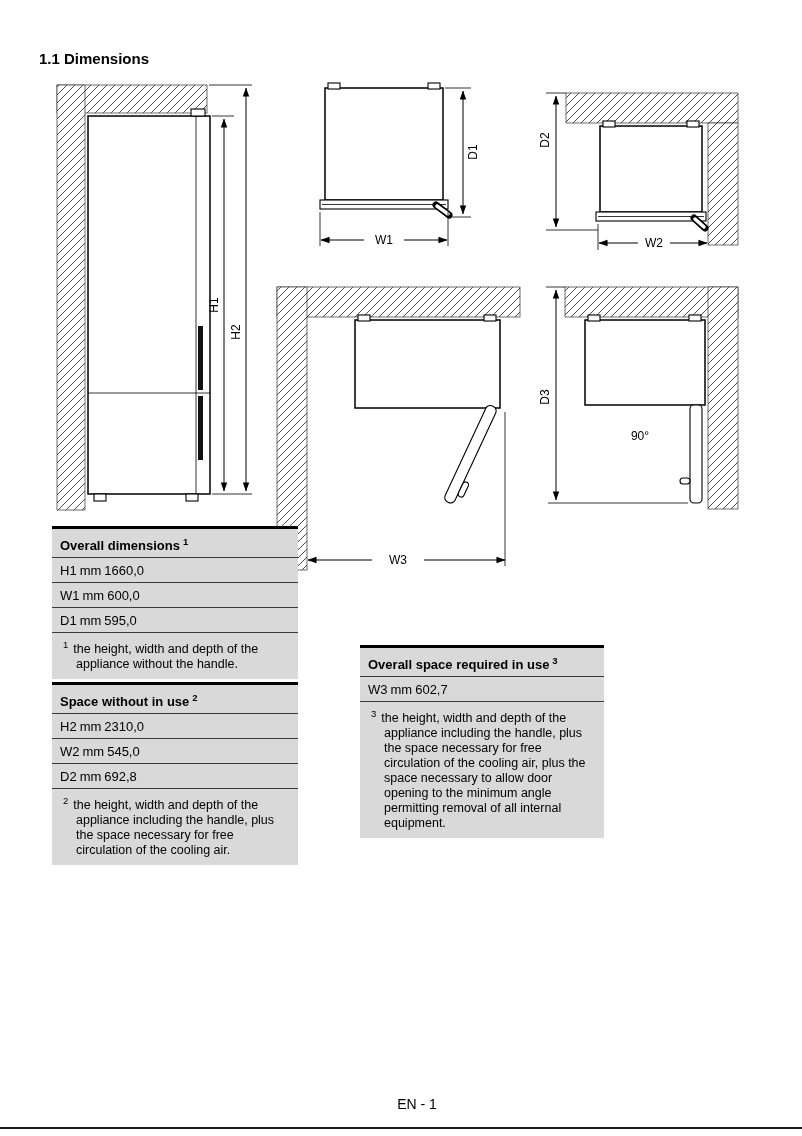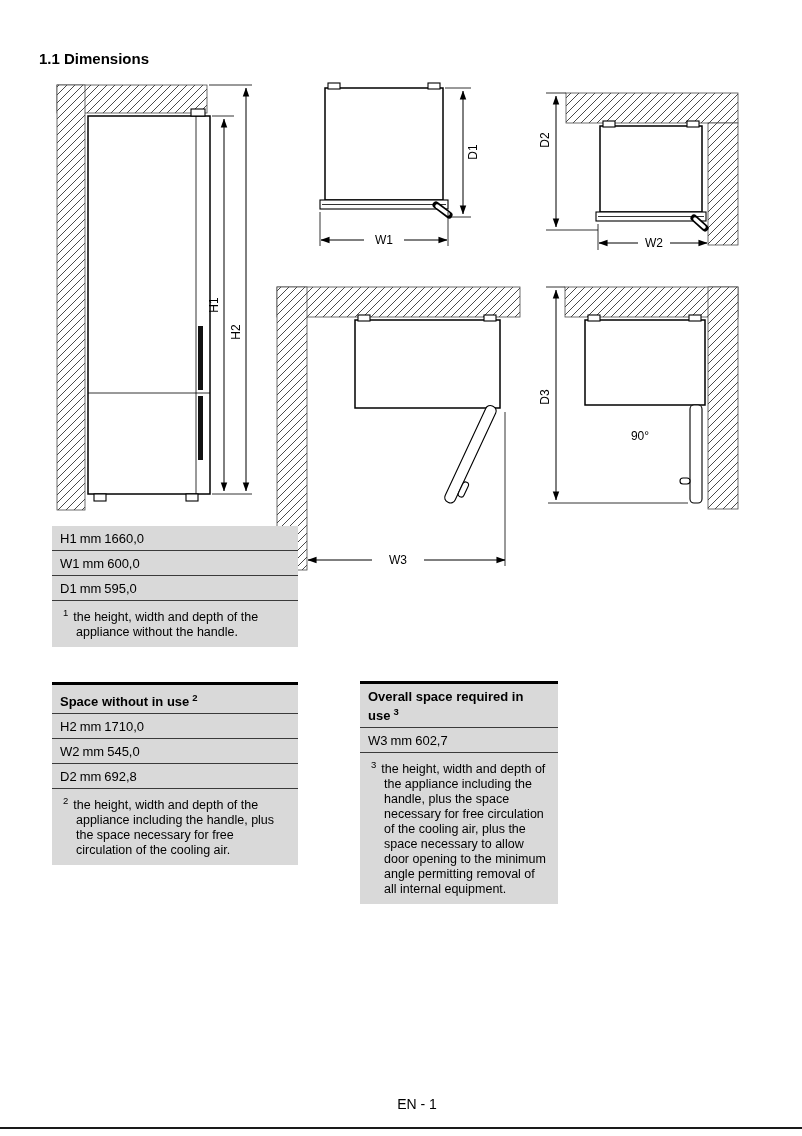--- a/index.html
+++ b/index.html
@@ -26,21 +26,21 @@
   .tbl-h { font-weight:bold; padding:4.5px 8px; line-height:15px;
            border-top:3px solid #000; border-bottom:1px solid #3a3a3a; }
   .tbl-h sup { margin-left:3px; }
   .tbl-row { padding:4.5px 8px; line-height:15px; border-bottom:1px solid #3a3a3a; }
   .tbl-row span { margin-right:3px; }
   .tbl-fn { padding:4px 8px 7px 24px; font-size:12.5px; line-height:15px; }
   .tbl-fn sup { margin-left:-13px; margin-right:5px; }
   sup { font-size:9.5px; }
   #t1 { left:52px; top:526px; }
   #t2 { left:52px; top:682px; }
-  #t3 { left:360px; top:645px; width:198px;margin-top:36px; }
+  #t3 { left:360px; top:645px; width:244px; }
 
   .page-num { position:absolute; top:1096px; left:16px; width:100%; text-align:center; font-size:14px; }
   .bottom-rule { position:absolute; top:1127px; left:0; width:802px; height:2px; background:#1a1a1a; }
 </style>
 </head>
 <body>
 
 <div class="title">1.1 Dimensions</div>
 
 <svg class="diagrams" width="802" height="600" viewBox="0 0 802 600">
@@ -139,40 +139,43 @@
     <rect class="part" x="680" y="478" width="10" height="6" rx="3"></rect>
     <text class="lbl" x="640" y="440" text-anchor="middle">90°</text>
     <line class="ext" x1="546" y1="287" x2="565" y2="287"></line>
     <line class="ext" x1="548" y1="503" x2="688" y2="503"></line>
     <line class="dim" x1="556" y1="290" x2="556" y2="500" marker-start="url(#arr)" marker-end="url(#arr)"></line>
     <text class="lbl" transform="translate(549,397) rotate(-90)" text-anchor="middle">D3</text>
   </g>
 </svg>
 
 <div class="tbl" id="t1">
+  <div class="tbl-h">
+    <span>Overall dimensions</span><sup>1</sup>
+  </div>
   <div class="tbl-row">
     <span>H1</span><span>mm</span><span>1660,0</span>
   </div>
   <div class="tbl-row">
     <span>W1</span><span>mm</span><span>600,0</span>
   </div>
   <div class="tbl-row">
     <span>D1</span><span>mm</span><span>595,0</span>
   </div>
   <div class="tbl-fn">
     <sup>1</sup><span>the height, width and depth of the appliance without the handle.</span>
   </div>
 </div>
 
 <div class="tbl" id="t2">
   <div class="tbl-h">
     <span>Space without in use</span><sup>2</sup>
   </div>
   <div class="tbl-row">
-    <span>H2</span><span>mm</span><span>1710,0</span>
+    <span>H2</span><span>mm</span><span>2310,0</span>
   </div>
   <div class="tbl-row">
     <span>W2</span><span>mm</span><span>545,0</span>
   </div>
   <div class="tbl-row">
     <span>D2</span><span>mm</span><span>692,8</span>
   </div>
   <div class="tbl-fn">
     <sup>2</sup><span>the height, width and depth of the appliance including the handle, plus the space necessary for free circulation of the cooling air.</span>
   </div>

